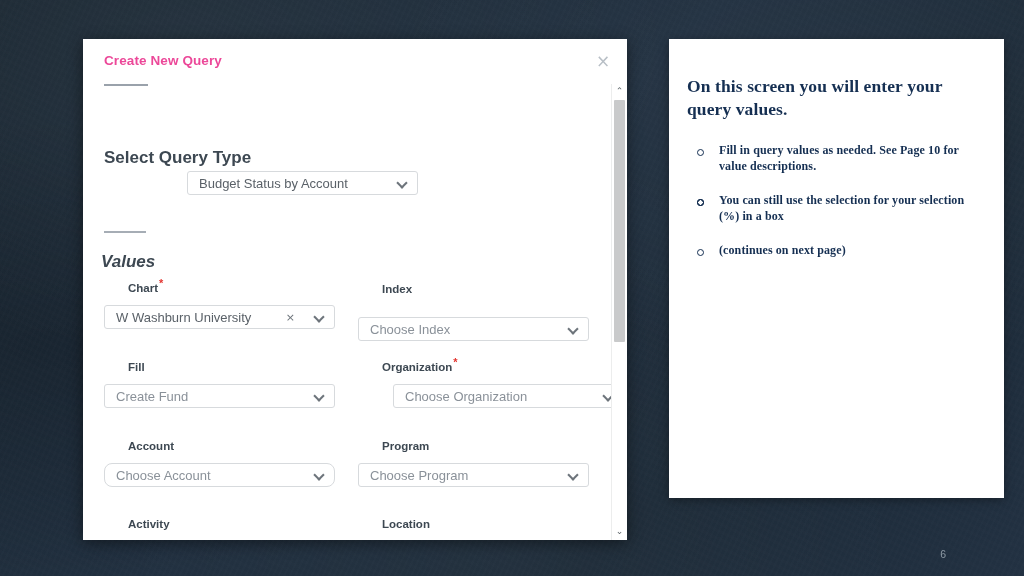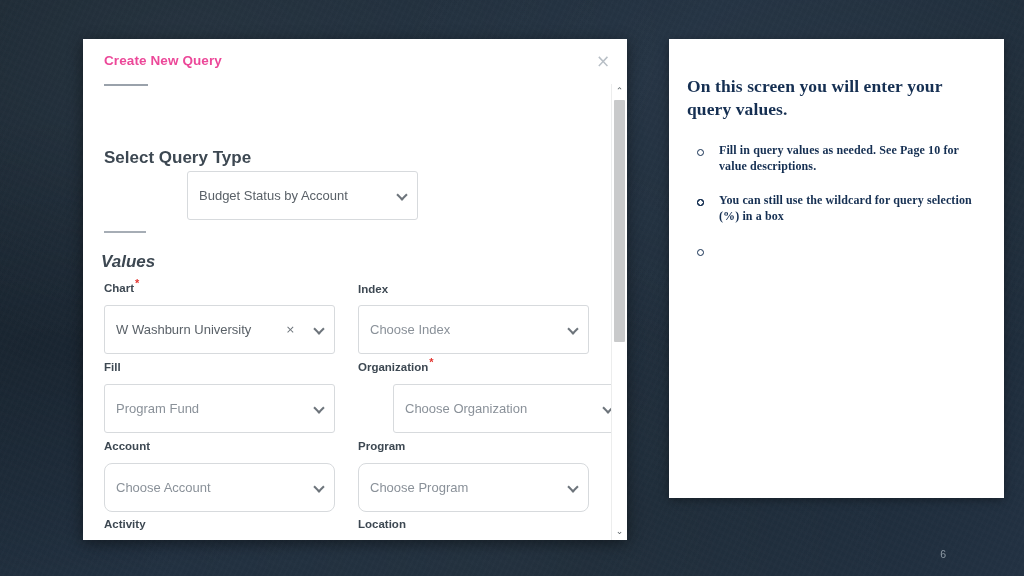--- a/index.html
+++ b/index.html
@@ -92,33 +92,34 @@
     color: #3d4852;
   }
   .label-query-type { left: 21px; top: 109px; }
   .label-values     { left: 18px; top: 213px; font-style: italic; }
 
   .field-label {
     position: absolute;
     font-size: 11.5px;
     font-weight: bold;
     color: #3d4852;
+    margin-left: 24px;
   }
   .req-star {
     color: #e3342f;
     font-size: 11px;
     font-weight: bold;
     vertical-align: super;
     line-height: 0;
     margin-left: 1px;
   }
 
   .select-box {
     position: absolute;
-    height: 49px;
+    height: 24px;
     box-sizing: border-box;
     border: 1px solid #d7dadd;
     border-radius: 3px;
     background: #ffffff;
     display: flex;
     align-items: center;
     padding: 0 9px 0 11px;
     cursor: pointer;
     gap: 12px;
   }
@@ -273,47 +274,47 @@
     <div class="field-label" style="left:21px; top:243px;">
       <span>Chart</span><span class="req-star">*</span>
     </div>
     <div class="select-box" style="left:21px; top:266px; width:231px;">
       <span class="select-text filled">W Washburn University</span>
       <span class="clear-icon">×</span>
       <span class="chevron-icon"></span>
     </div>
 
     <div class="field-label" style="left:275px; top:244px;">Index</div>
-    <div class="select-box" style="left:275px; top:266px; width:231px;align-items:center;">
+    <div class="select-box" style="left:275px; top:278px; width:231px;align-items:center;">
       <span class="select-text">Choose Index</span>
       <span class="chevron-icon"></span>
     </div>
 
     <div class="field-label" style="left:21px; top:322px;">Fill</div>
     <div class="select-box" style="left:21px; top:345px; width:231px;">
-      <span class="select-text">Program Fund</span>
+      <span class="select-text">Create Fund</span>
       <span class="chevron-icon"></span>
     </div>
 
     <div class="field-label" style="left:275px; top:322px;">
       <span>Organization</span><span class="req-star">*</span>
     </div>
     <div class="select-box" style="left:275px; top:345px; width:231px;margin-left:35px;">
       <span class="select-text">Choose Organization</span>
       <span class="chevron-icon"></span>
     </div>
 
     <div class="field-label" style="left:21px; top:401px;">Account</div>
     <div class="select-box" style="left:21px; top:424px; width:231px;border-radius:8px;">
       <span class="select-text">Choose Account</span>
       <span class="chevron-icon"></span>
     </div>
 
     <div class="field-label" style="left:275px; top:401px;">Program</div>
-    <div class="select-box" style="left:275px; top:424px; width:231px;border-radius:8px;">
+    <div class="select-box" style="left:275px; top:424px; width:231px;">
       <span class="select-text">Choose Program</span>
       <span class="chevron-icon"></span>
     </div>
 
     <div class="field-label" style="left:21px; top:479px;">Activity</div>
 
     <div class="field-label" style="left:275px; top:479px;">Location</div>
 
     <div class="modal-scrollbar">
       <div class="sb-arrow up">⌃</div>
@@ -332,21 +333,22 @@
       <span>Fill in query values as needed. See Page 10 for value descriptions.</span>
     </li>
     <li>
       <span class="bullet-marker"></span>
     </li>
     <li>
       <span class="bullet-marker"></span>
     </li>
     <li>
       <span class="bullet-marker"></span>
-      <span>You can still use the wildcard for query selection (%) in a box</span>
-    </li>
-    <li>
-      <span class="bullet-marker"></span>
+      <span>You can still use the selection for your selection (%) in a box</span>
+    </li>
+    <li>
+      <span class="bullet-marker"></span>
+      <span>(continues on next page)</span>
     </li>
   </ul>
 </div>
 
 <div id="page-number">6</div>
 
 </body></html>

